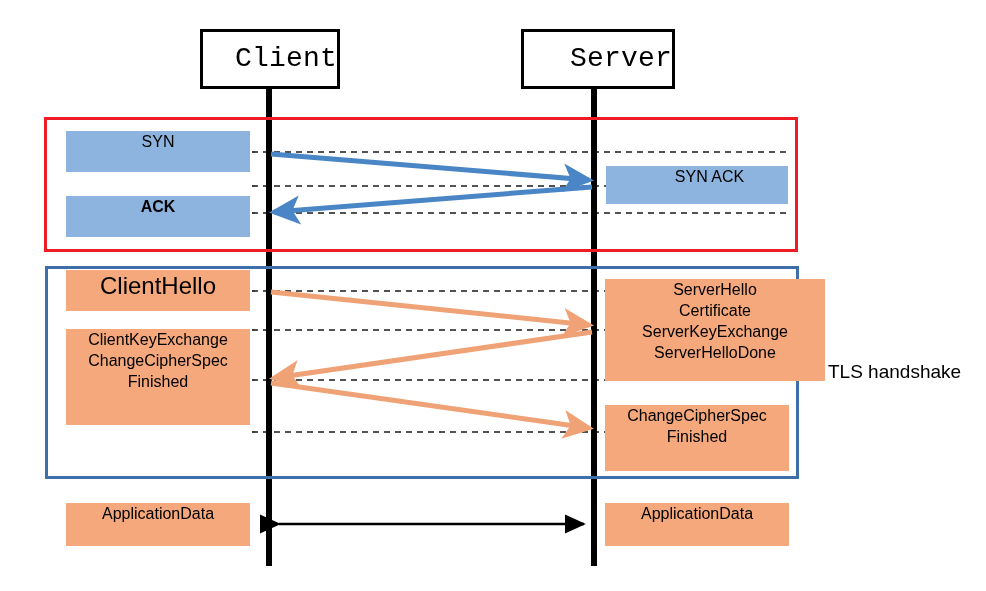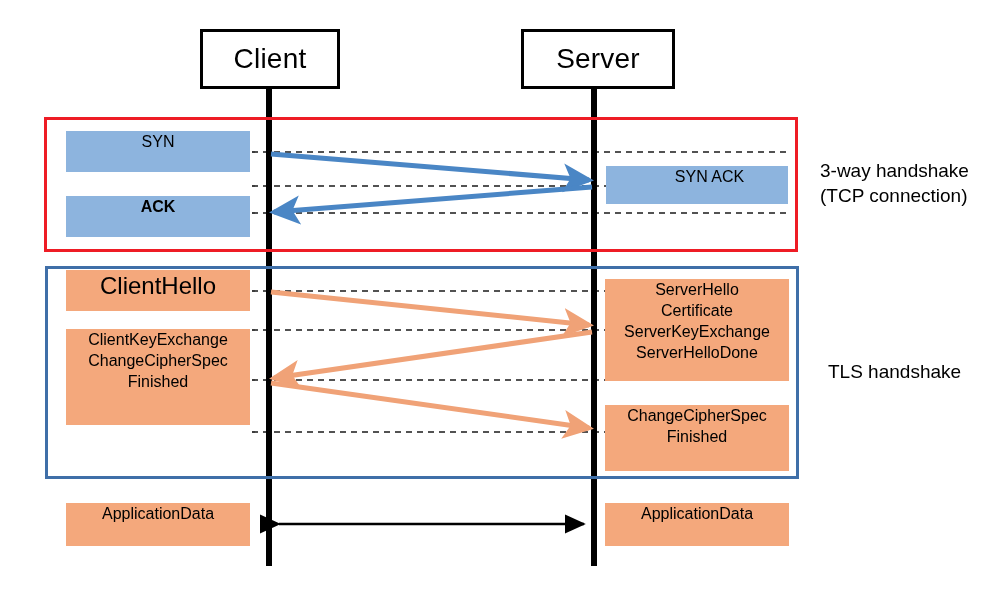--- a/index.html
+++ b/index.html
@@ -28,22 +28,23 @@
   }
 
   
   .participant-box {
     position: absolute;
     box-sizing: border-box;
     background: #ffffff;
     border: 3px solid #000000;
     display: flex;
     align-items: center;
-    justify-content: center;
+    justify-content: flex-end;
     z-index: 5;
+    font-family: Liberation Mono, monospace;
   }
   .participant-label {
     font-size: 28px;
     line-height: 1;
     color: #000000;
     letter-spacing: 0.2px;
   }
 
   
   .msg-box {
@@ -165,34 +166,32 @@
   </div>
 
   <div class="msg-box orange" style="left:66px; top:503px; width:184px; height:43px;">
     <span class="msg-label">ApplicationData</span>
   </div>
 
   <div class="msg-box blue" style="left:606px; top:166px; width:182px; height:38px;padding-left:25px;">
     <span class="msg-label">SYN ACK</span>
   </div>
 
-  <div class="msg-box orange" style="left:605px; top:279px; width:184px; height:102px;">
+  <div class="msg-box orange" style="left:605px; top:279px; width:220px; height:102px;">
     <span class="msg-label">ServerHello
 Certificate
 ServerKeyExchange
 ServerHelloDone</span>
   </div>
 
   <div class="msg-box orange" style="left:605px; top:405px; width:184px; height:66px;">
     <span class="msg-label">ChangeCipherSpec
 Finished</span>
   </div>
 
   <div class="msg-box orange" style="left:605px; top:503px; width:184px; height:43px;">
     <span class="msg-label">ApplicationData</span>
   </div>
 
-  <div class="section-caption" style="left:820px; top:158px; width:160px;">3-way handshake
-(TCP connection)</div>
 
   <div class="section-caption" style="left:828px; top:359px; width:160px;">TLS handshake</div>
 
 </div>
 
 </body></html>

